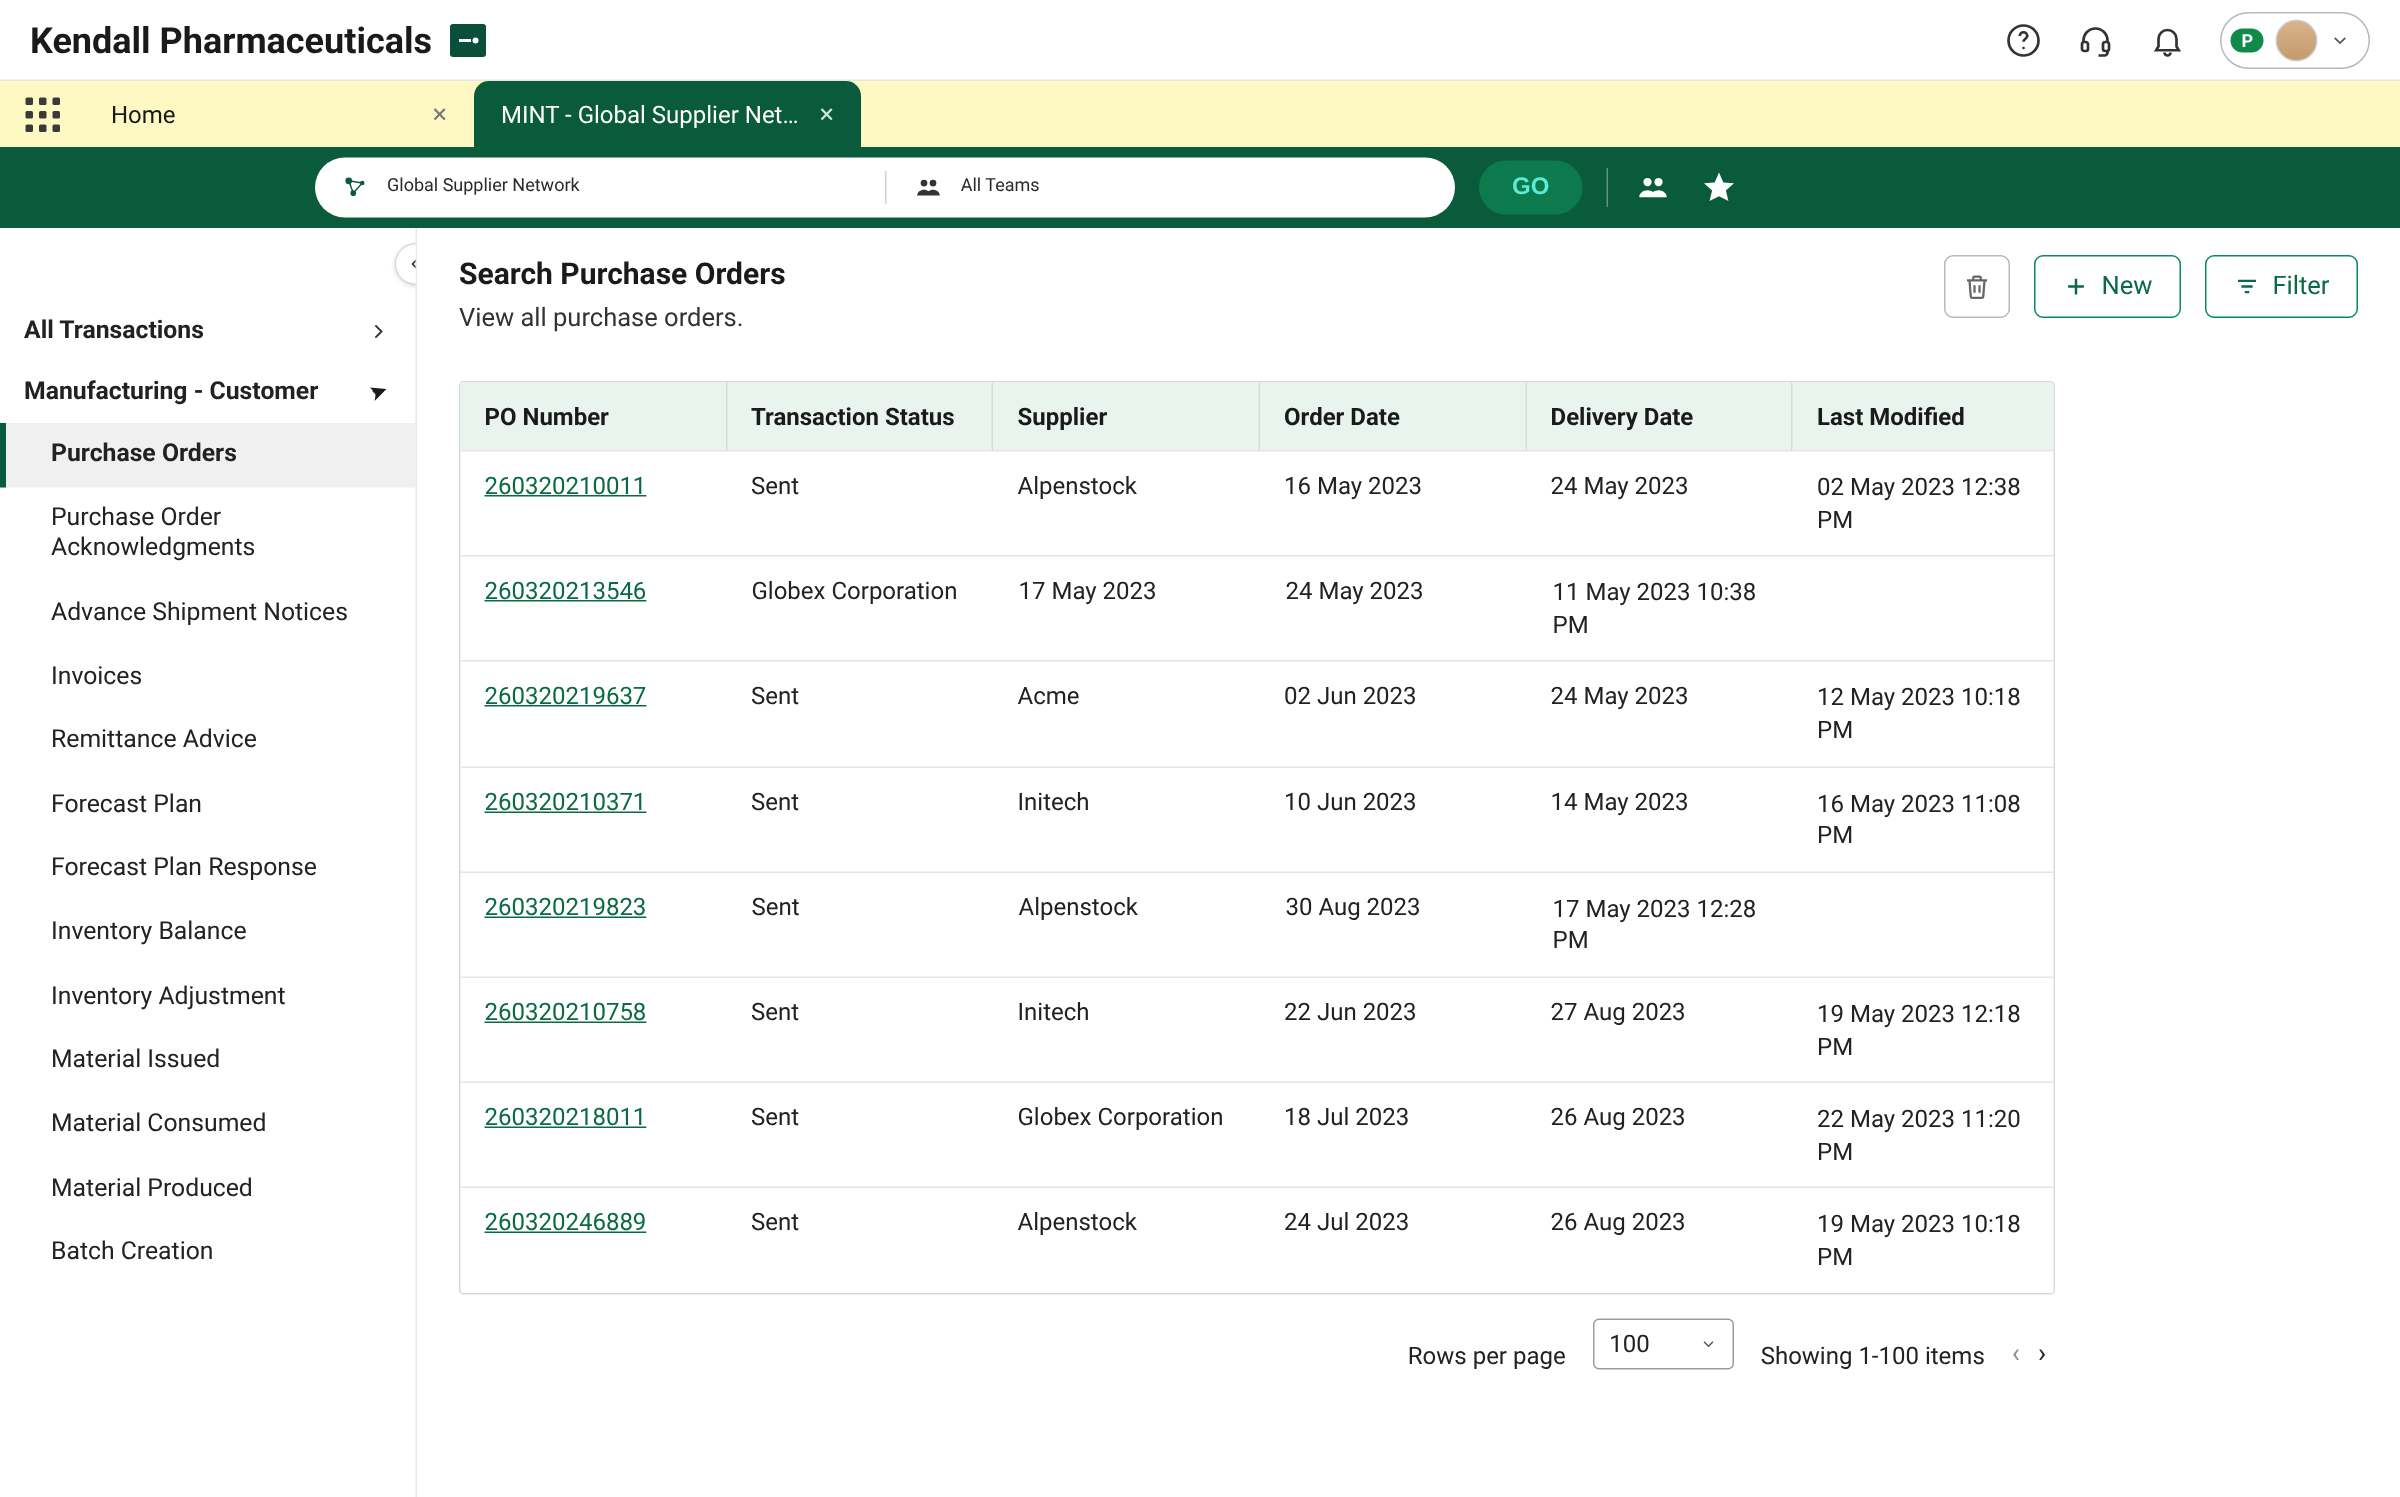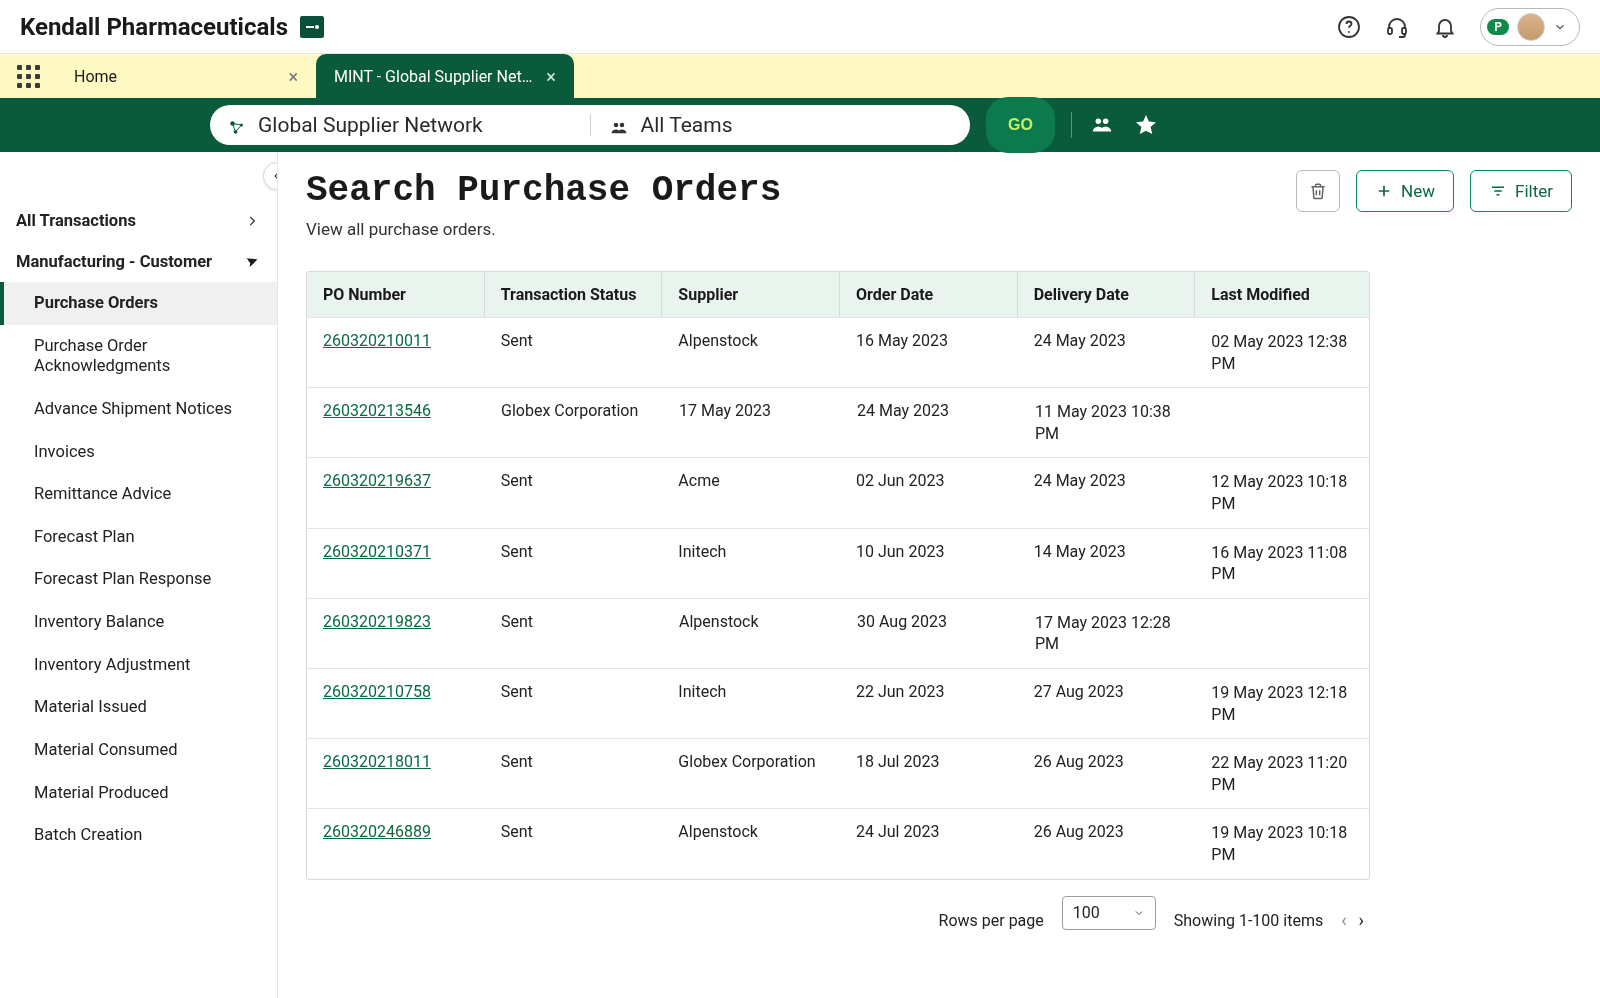--- a/index.html
+++ b/index.html
@@ -22,41 +22,41 @@
 .dots9 span { background:#3a3a3a; border-radius:1px; }
 .tab { display:flex; align-items:center; gap:14px; padding:0 18px; position:relative; font-size:16px; cursor:pointer; }
 .tab.home { width:260px; }
 .tab.active { background:#0a5b3c; color:#fff; border-radius:10px 10px 0 0; }
 .tab-close { font-size:18px; color:#777; cursor:pointer; }
 .tab.active .tab-close { color:#cde7dc; }
 
 
 .greenbar { background:#0a5b3c; height:54px; display:flex; align-items:center; padding:0 16px 0 210px; gap:16px; }
 .searchwrap { display:flex; align-items:center; background:#fff; border-radius:26px; height:40px; width:760px; }
-.search-seg { display:flex; align-items:flex-end; gap:12px; padding:0 18px; flex:1; color:#2a2a2a; font-size:21px; }
+.search-seg { display:flex; align-items:flex-start; gap:12px; padding:0 18px; flex:1; color:#2a2a2a; font-size:12px; }
 .search-div { width:1px; height:22px; background:#d2d2d2; }
-.go-btn { background:#0d7a4e; color:#bef264; border:none; border-radius:22px; height:56px; padding:0 22px; font-size:16px; font-weight:600; cursor:pointer; }
+.go-btn { background:#0d7a4e; color:#5eead4; border:none; border-radius:22px; height:36px; padding:0 22px; font-size:16px; font-weight:600; cursor:pointer; }
 .gb-div { width:1px; height:26px; background:rgba(255,255,255,.35); }
 .gb-icon { color:#fff; width:28px; height:28px; display:flex; align-items:center; justify-content:center; cursor:pointer; }
 
 
 .body { display:flex; height:calc(998px - 54px - 44px - 54px); }
 .sidebar { width:278px; border-right:1px solid #e6e6e6; padding-top:48px; overflow:hidden; position:relative; }
 .collapse-btn { position:absolute; top:10px; right:-14px; width:28px; height:28px; border-radius:50%; background:#fff; border:1px solid #d9d9d9; display:flex; align-items:center; justify-content:center; cursor:pointer; z-index:5; box-shadow:0 1px 3px rgba(0,0,0,.12);}
 .side-item { display:flex; align-items:center; justify-content:space-between; padding:11px 18px 11px 16px; font-size:16.5px; color:#222; cursor:pointer; }
 .side-item.bold { font-weight:700; }
 .side-sub { padding:11px 18px 11px 34px; font-size:16.5px; color:#222; cursor:pointer; line-height:1.25; }
 .side-sub.active { background:#f0f0f0; font-weight:700; position:relative; }
 .side-sub.active::before { content:""; position:absolute; left:0; top:0; bottom:0; width:4px; background:#0a5b3c; }
 .cursor-arrow { position:absolute; top:100px; left:246px; font-size:15px; transform:rotate(-20deg); pointer-events:none; }
 
 
 .main { flex:1; padding:18px 28px 0 28px; position:relative; overflow:hidden; }
 .page-head { display:flex; align-items:flex-start; }
-.page-title { font-size:36px; font-weight:700;font-family:Liberation Mono, monospace; }
+.page-title { font-size:20px; font-weight:700; }
 .page-sub { font-size:17px; color:#333; margin-top:8px; }
 .head-actions { margin-left:auto; display:flex; gap:16px; }
 .btn-outline { border:1.5px solid #0a8a55; color:#0a6a43; background:#fff; border-radius:6px; height:42px; padding:0 18px; display:flex; align-items:center; gap:8px; font-size:17px; cursor:pointer; }
 .btn-icon-only { border:1.5px solid #b9b9b9; color:#555; background:#fff; border-radius:6px; width:44px; height:42px; display:flex; align-items:center; justify-content:center; cursor:pointer; }
 
 
 .table { margin-top:32px; border:1px solid #d9d9d9; border-radius:3px; width:1064px; }
 .thead { display:flex; background:#e9f4ef; }
 .th { padding:13px 16px; font-weight:700; font-size:16px; color:#1a1a1a; border-right:1px solid #d9d9d9; }
 .col-po { width:178px; } .col-status{ width:178px;} .col-sup{ width:178px;} .col-od{ width:178px;} .col-dd{ width:178px;} .col-lm{ width:174px; border-right:none;}

